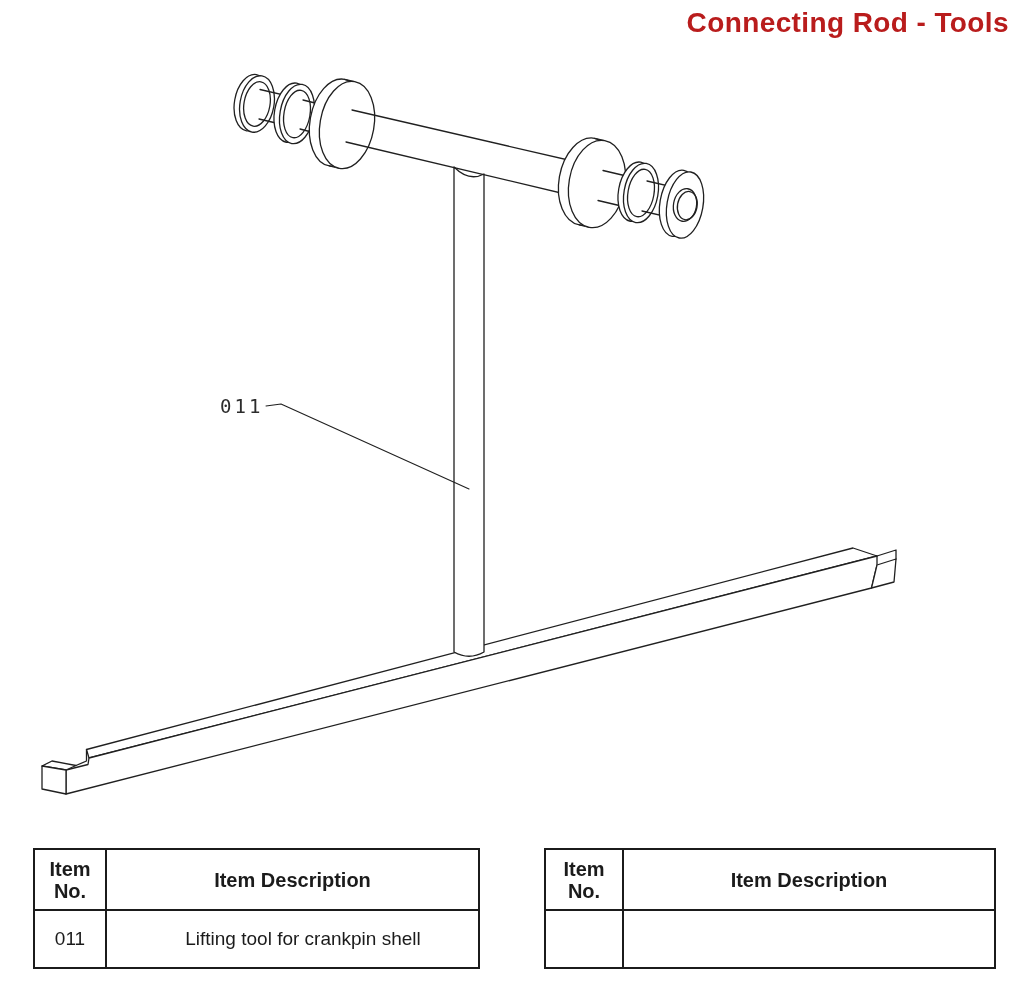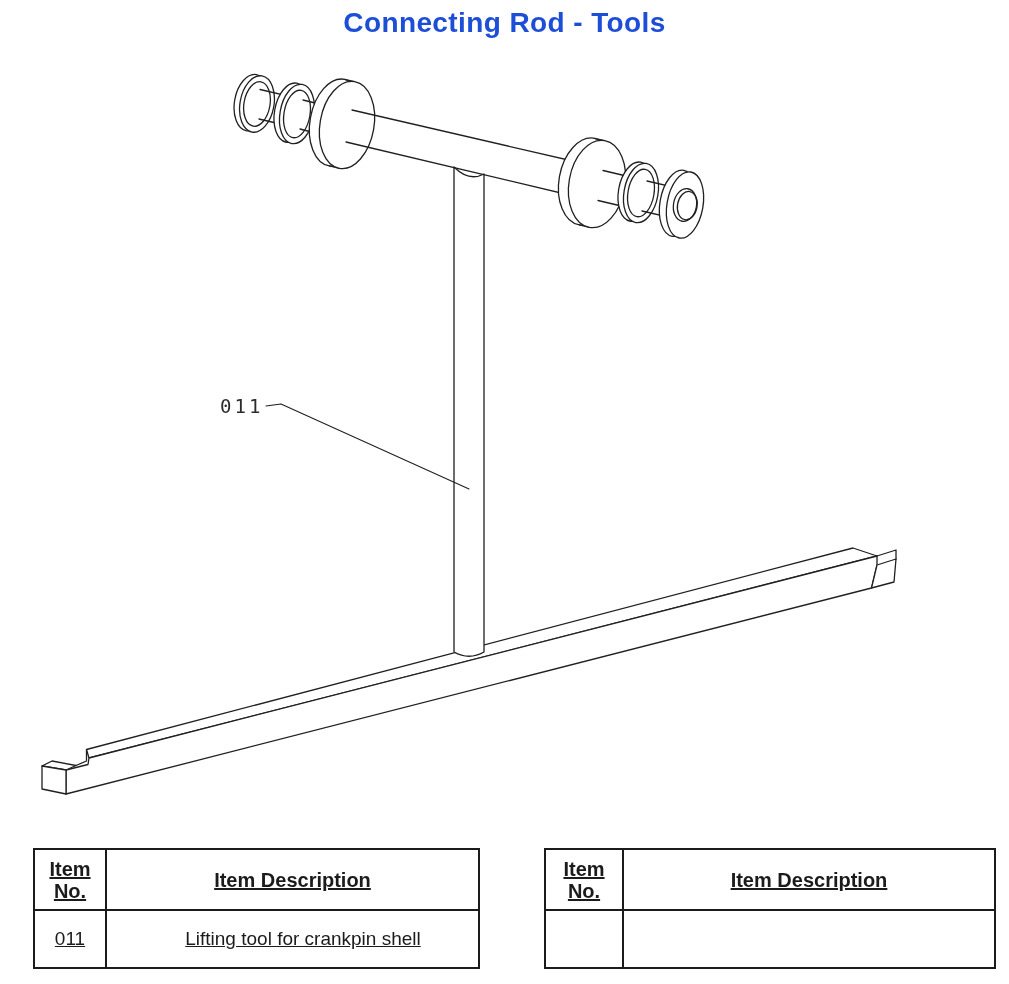--- a/index.html
+++ b/index.html
@@ -1,28 +1,28 @@
 <!DOCTYPE html>
 <html><head>
 <meta charset="utf-8">
 <style>
   html,body{margin:0;padding:0;background:#ffffff;}
   .page{
     position:relative;width:1009px;height:984px;background:#ffffff;overflow:hidden;
     font-family:"Liberation Sans", sans-serif;color:#1b1b1b;
   }
   .page-title{
-    position:absolute;top:7px;left:0;width:1009px;text-align:center;
-    font-size:28px;font-weight:bold;letter-spacing:.4px;color:#1d4ed8;
+    position:absolute;top:7px;left:0;width:1009px;text-align:right;
+    font-size:28px;font-weight:bold;letter-spacing:.4px;color:#b91c1c;
   }
   .drawing{position:absolute;left:0;top:0;}
   .cad-label{
     font-family:"DejaVu Sans Mono", monospace;font-size:19px;letter-spacing:3px;fill:#2c2c2c;
   }
-  .parts-table{position:absolute;text-decoration:underline;}
+  .parts-table{position:absolute;}
   .parts-table table{
     border-collapse:collapse;table-layout:fixed;width:100%;background:#fff;
   }
   .parts-table th,.parts-table td{
     border:2px solid #1b1b1b;vertical-align:middle;padding:0;overflow:hidden;
   }
   .parts-table th{
     font-size:20px;font-weight:bold;text-align:center;line-height:22px;height:59px;color:#1b1b1b;
   }
   .parts-table td{

